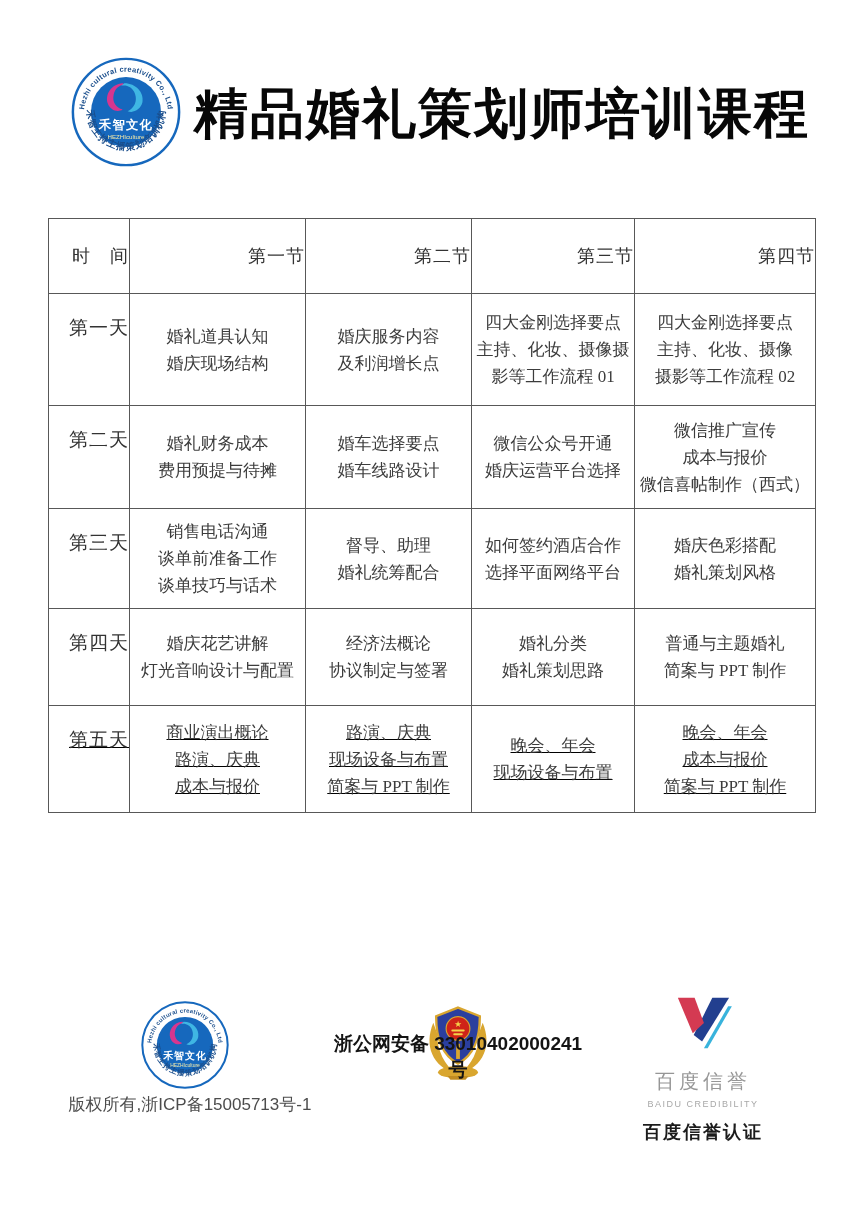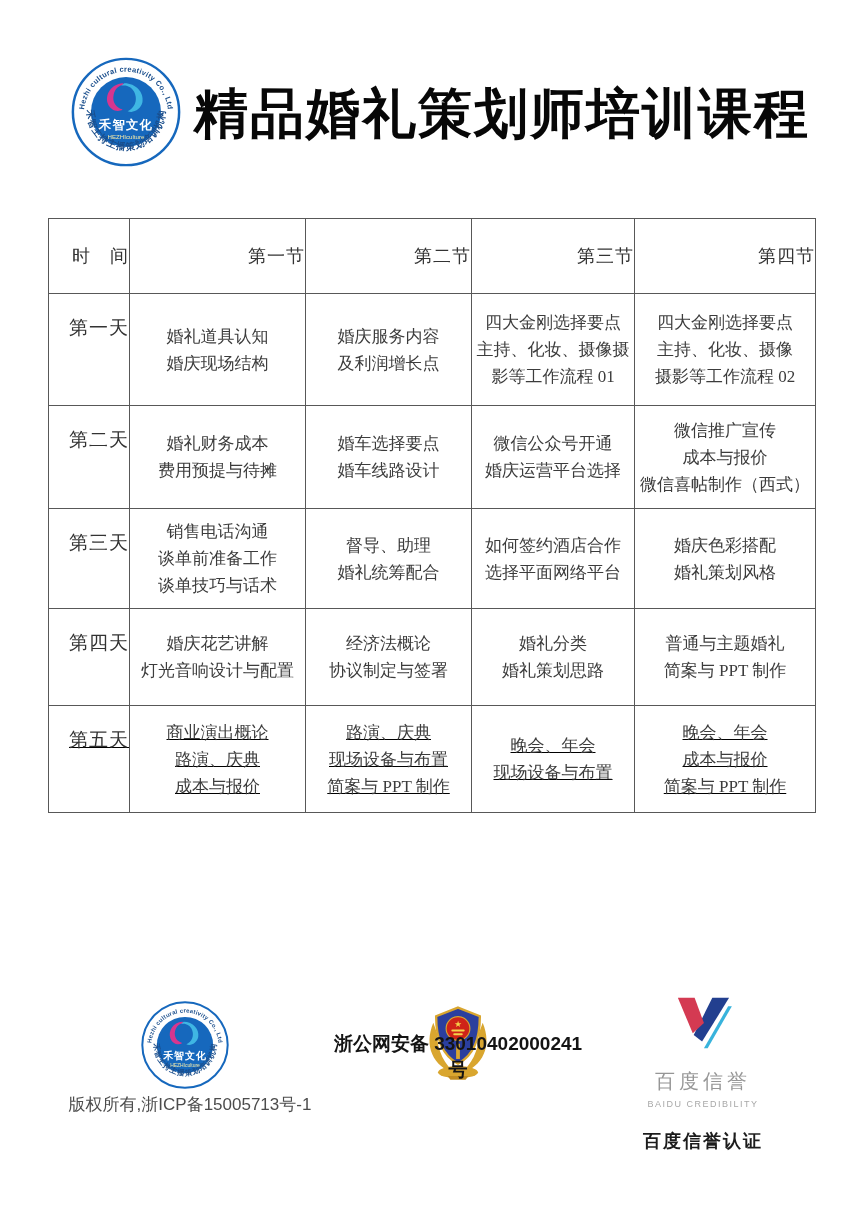--- a/index.html
+++ b/index.html
@@ -57,21 +57,21 @@
   .police-text {
     position:absolute; left:331px; top:1031px; width:254px; text-align:center;
     font-family:"Liberation Sans","DejaVu Sans",sans-serif;
     font-size:19px; font-weight:bold; color:#141414;
   }
   .baidu-block { position:absolute; left:636px; top:996px; width:134px; text-align:center;
     font-family:"Liberation Sans","DejaVu Sans",sans-serif; }
   .baidu-v { width:62px; height:54px; display:inline-block; }
   .baidu-name-cn { margin-top:14px; font-size:20px; color:#969696; letter-spacing:4px; }
   .baidu-name-en { margin-top:4px; font-size:9px; color:#a8a8a8; letter-spacing:1.5px; }
-  .baidu-cert    { margin-top:20px; font-size:18px; color:#1c1c1c; letter-spacing:2px;
+  .baidu-cert    { margin-top:11px; font-size:18px; color:#1c1c1c; letter-spacing:2px;
                    font-family:"Liberation Serif","DejaVu Serif",serif; font-weight:bold; }
 </style>
 </head>
 <body>
 
 <span class="header-logo">
   <svg viewBox="0 0 136 136" width="112" height="112">
     <circle cx="68" cy="68" r="64.5" style="fill:#ffffff;stroke:var(--logo-blue);stroke-width:3"></circle>
     <circle cx="68" cy="68" r="42.5" style="fill:var(--logo-blue)"></circle>
     <defs>

